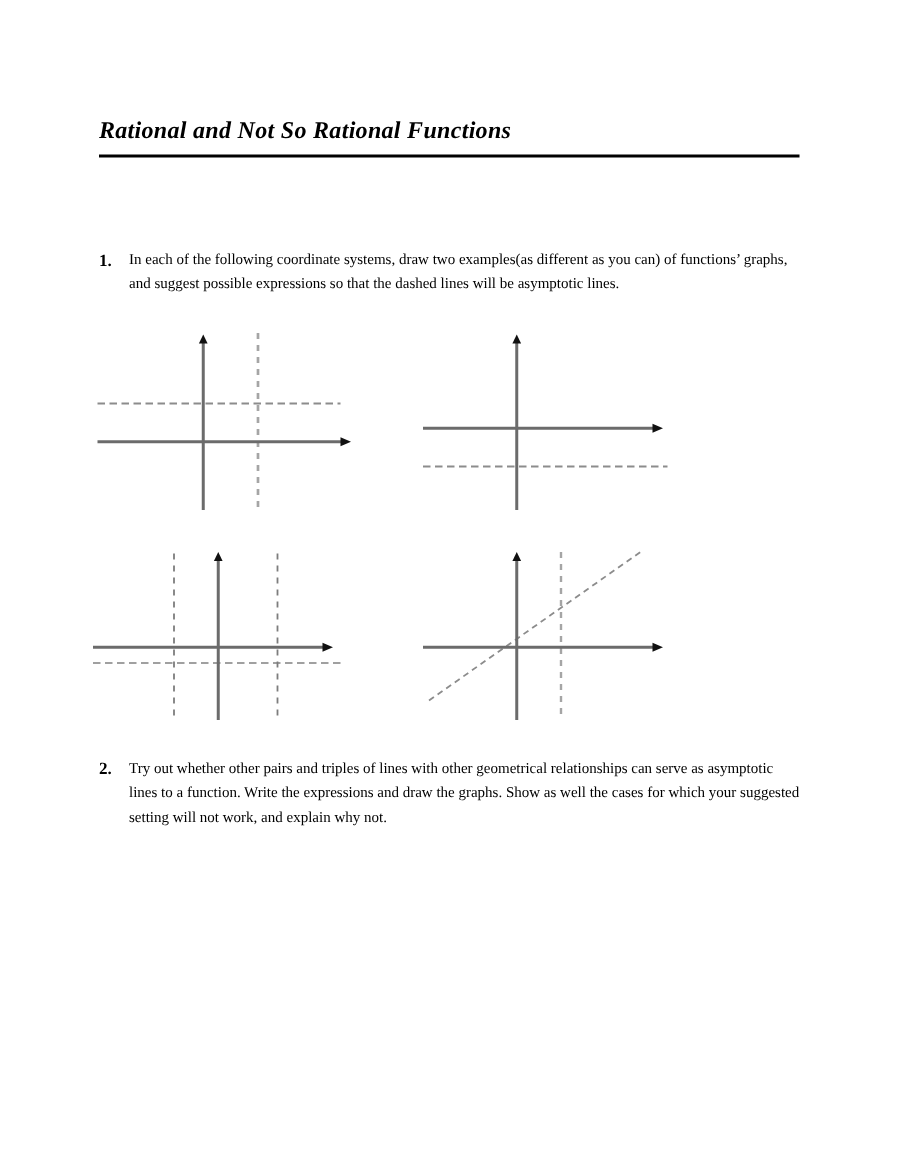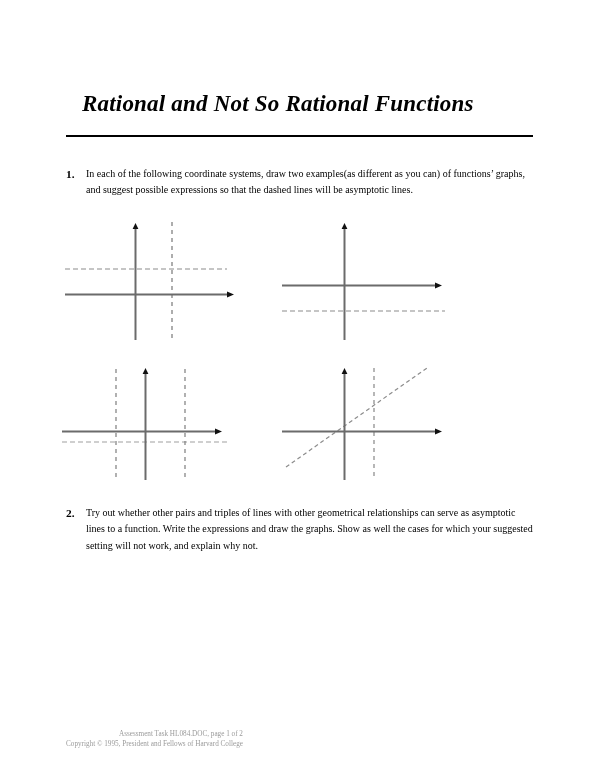--- a/index.html
+++ b/index.html
@@ -28,24 +28,24 @@
   .title-block {
     position: absolute;
     left: 66px;
     top: 76px;
     width: 467px;
   }
   .doc-title {
     font-family: "Liberation Serif", serif;
     font-style: italic;
     font-weight: 700;
-    font-size: 23px;
+    font-size: 16px;
     letter-spacing: 0.2px;
     line-height: 24px;
-    margin: 16px;
+    margin: 0;
     padding: 0 0 3px 0;
     white-space: nowrap;
     color: #000;
   }
   .title-rule {
     width: 467px;
     height: 1.6px;
     background: #000;
   }
 
@@ -182,19 +182,15 @@
       <polygon points="160,69.5 153,66.5 153,72.5" fill="#111"></polygon>
     </svg>
   </div>
 
   <div class="item" id="item2">
     <div class="item-num">2.</div>
     <div class="item-text">Try out whether other pairs and triples of lines with other geometrical relationships can serve as asymptotic lines to a function. Write the expressions and draw the graphs. Show as well the cases for which your suggested setting will not work, and explain why not.</div>
   </div>
 
   <div class="footer">
-    <div class="footer-col right">
-      <span class="footer-line">Assessment Task HL084.DOC, page 1 of 2</span>
-      <span class="footer-line">Copyright © 1995, President and Fellows of Harvard College</span>
-    </div>
   </div>
 
 </div>
 
 </body></html>

